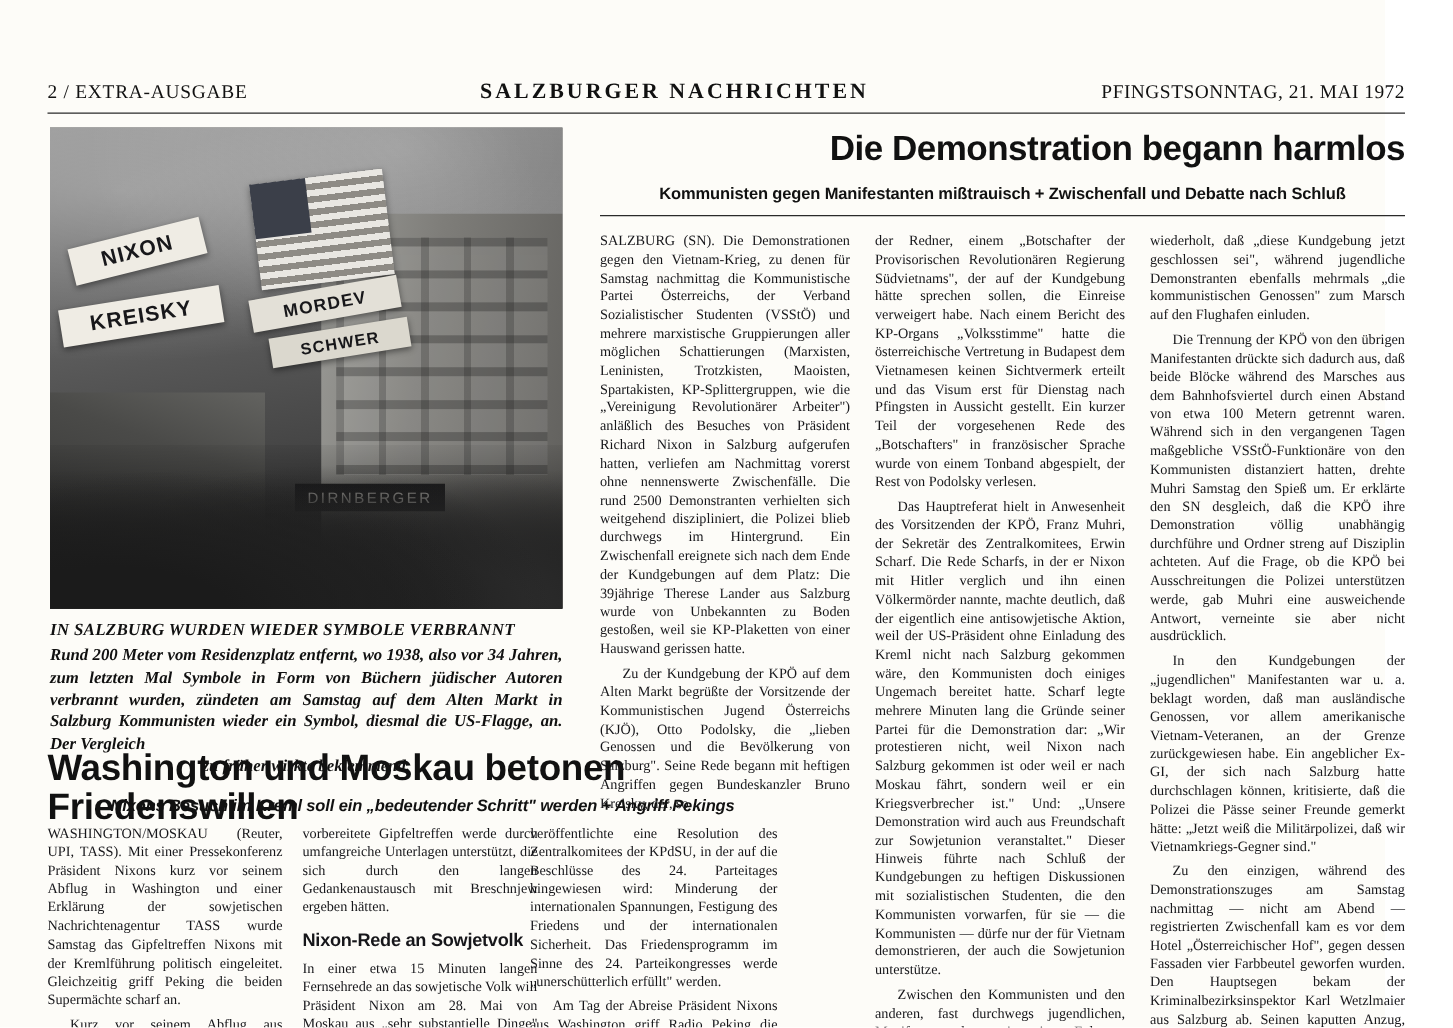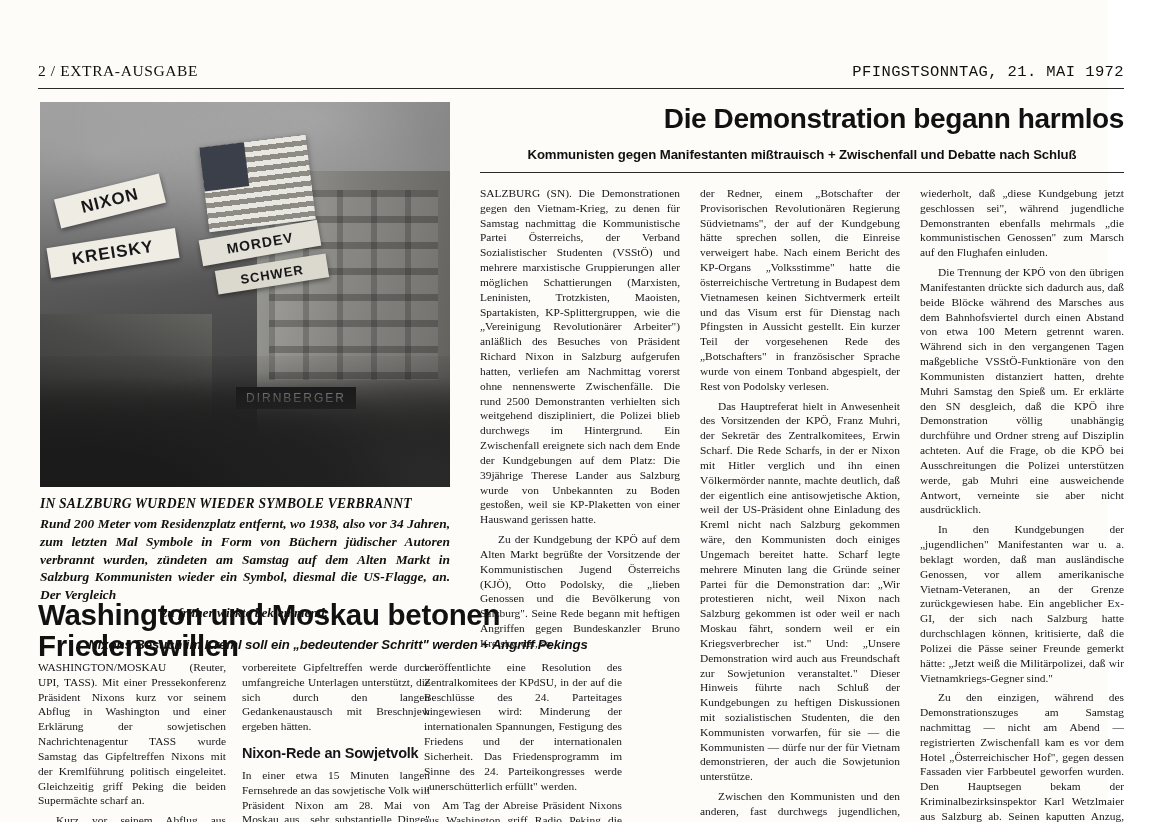--- a/index.html
+++ b/index.html
@@ -42,21 +42,21 @@
   }
   .masthead-center {
     font-size: 17.5px;
     letter-spacing: 2.4px;
     font-weight: bold;
     font-family: "Liberation Serif", serif;
   }
   .masthead-right {
     font-size: 15.5px;
     letter-spacing: 0.4px;
-    font-family: Liberation Mono, monospace;
+    font-family: Liberation Serif, serif;
   }
 
   
   .left-col {
     position: absolute;
     left: 40px;
     top: 102px;
     width: 410px;
   }
   .photo {
@@ -322,20 +322,21 @@
     letter-spacing: -0.2px;
   }
 </style>
 </head>
 <body>
 
 <div class="page">
 
   <div class="masthead">
     <div class="masthead-left">2 / EXTRA-AUSGABE</div>
+    <div class="masthead-center">SALZBURGER NACHRICHTEN</div>
     <div class="masthead-right">PFINGSTSONNTAG, 21. MAI 1972</div>
   </div>
 
   <div class="left-col">
     <div class="photo">
       <div class="photo-sky"></div>
       <div class="photo-clouds"></div>
       <div class="photo-building-right"></div>
       <div class="photo-facade-left"></div>
       <div class="photo-flag"></div>

